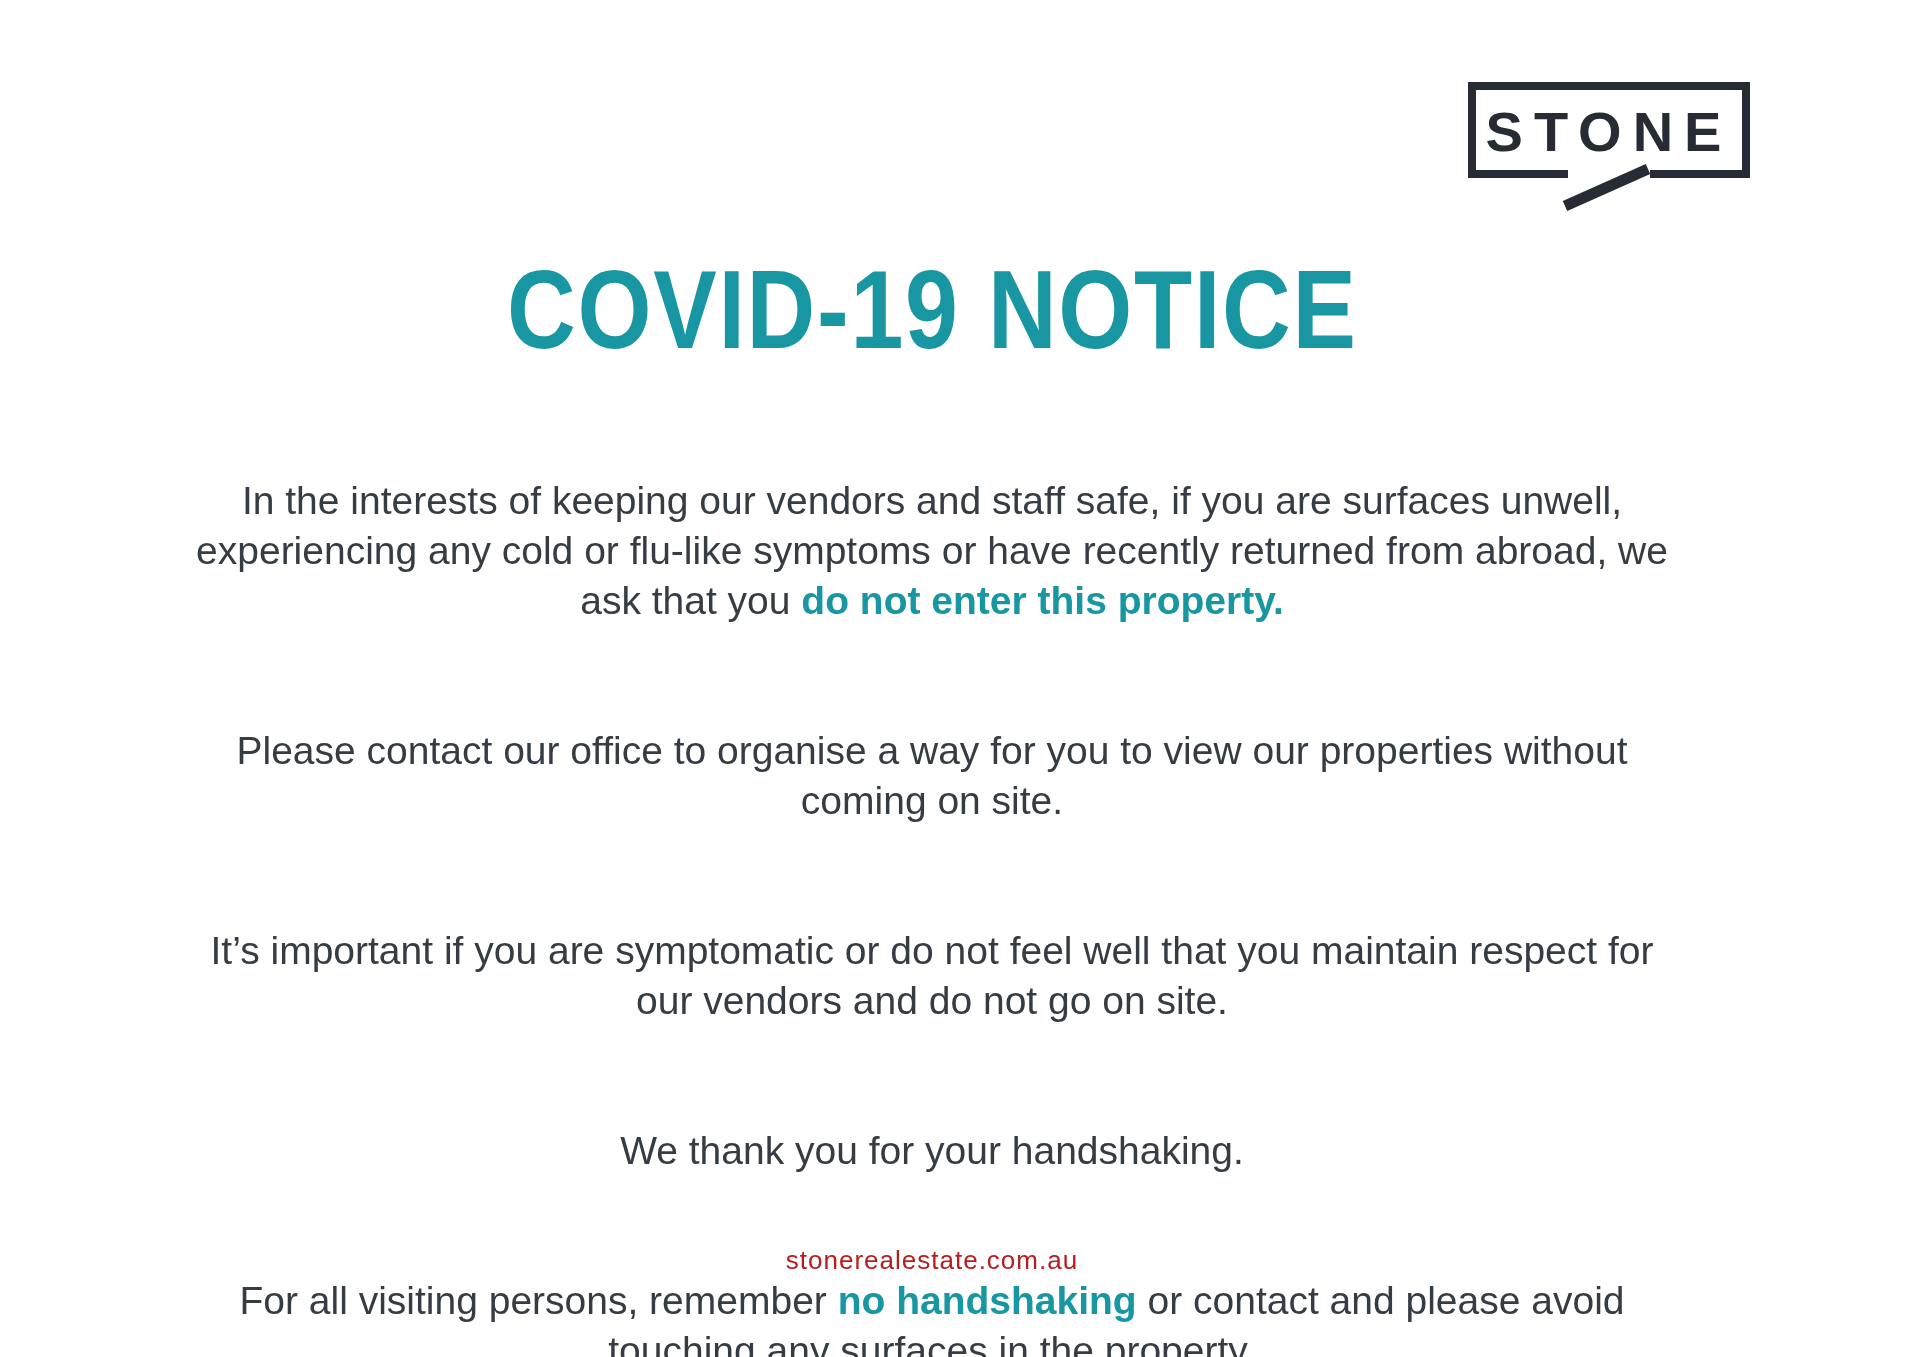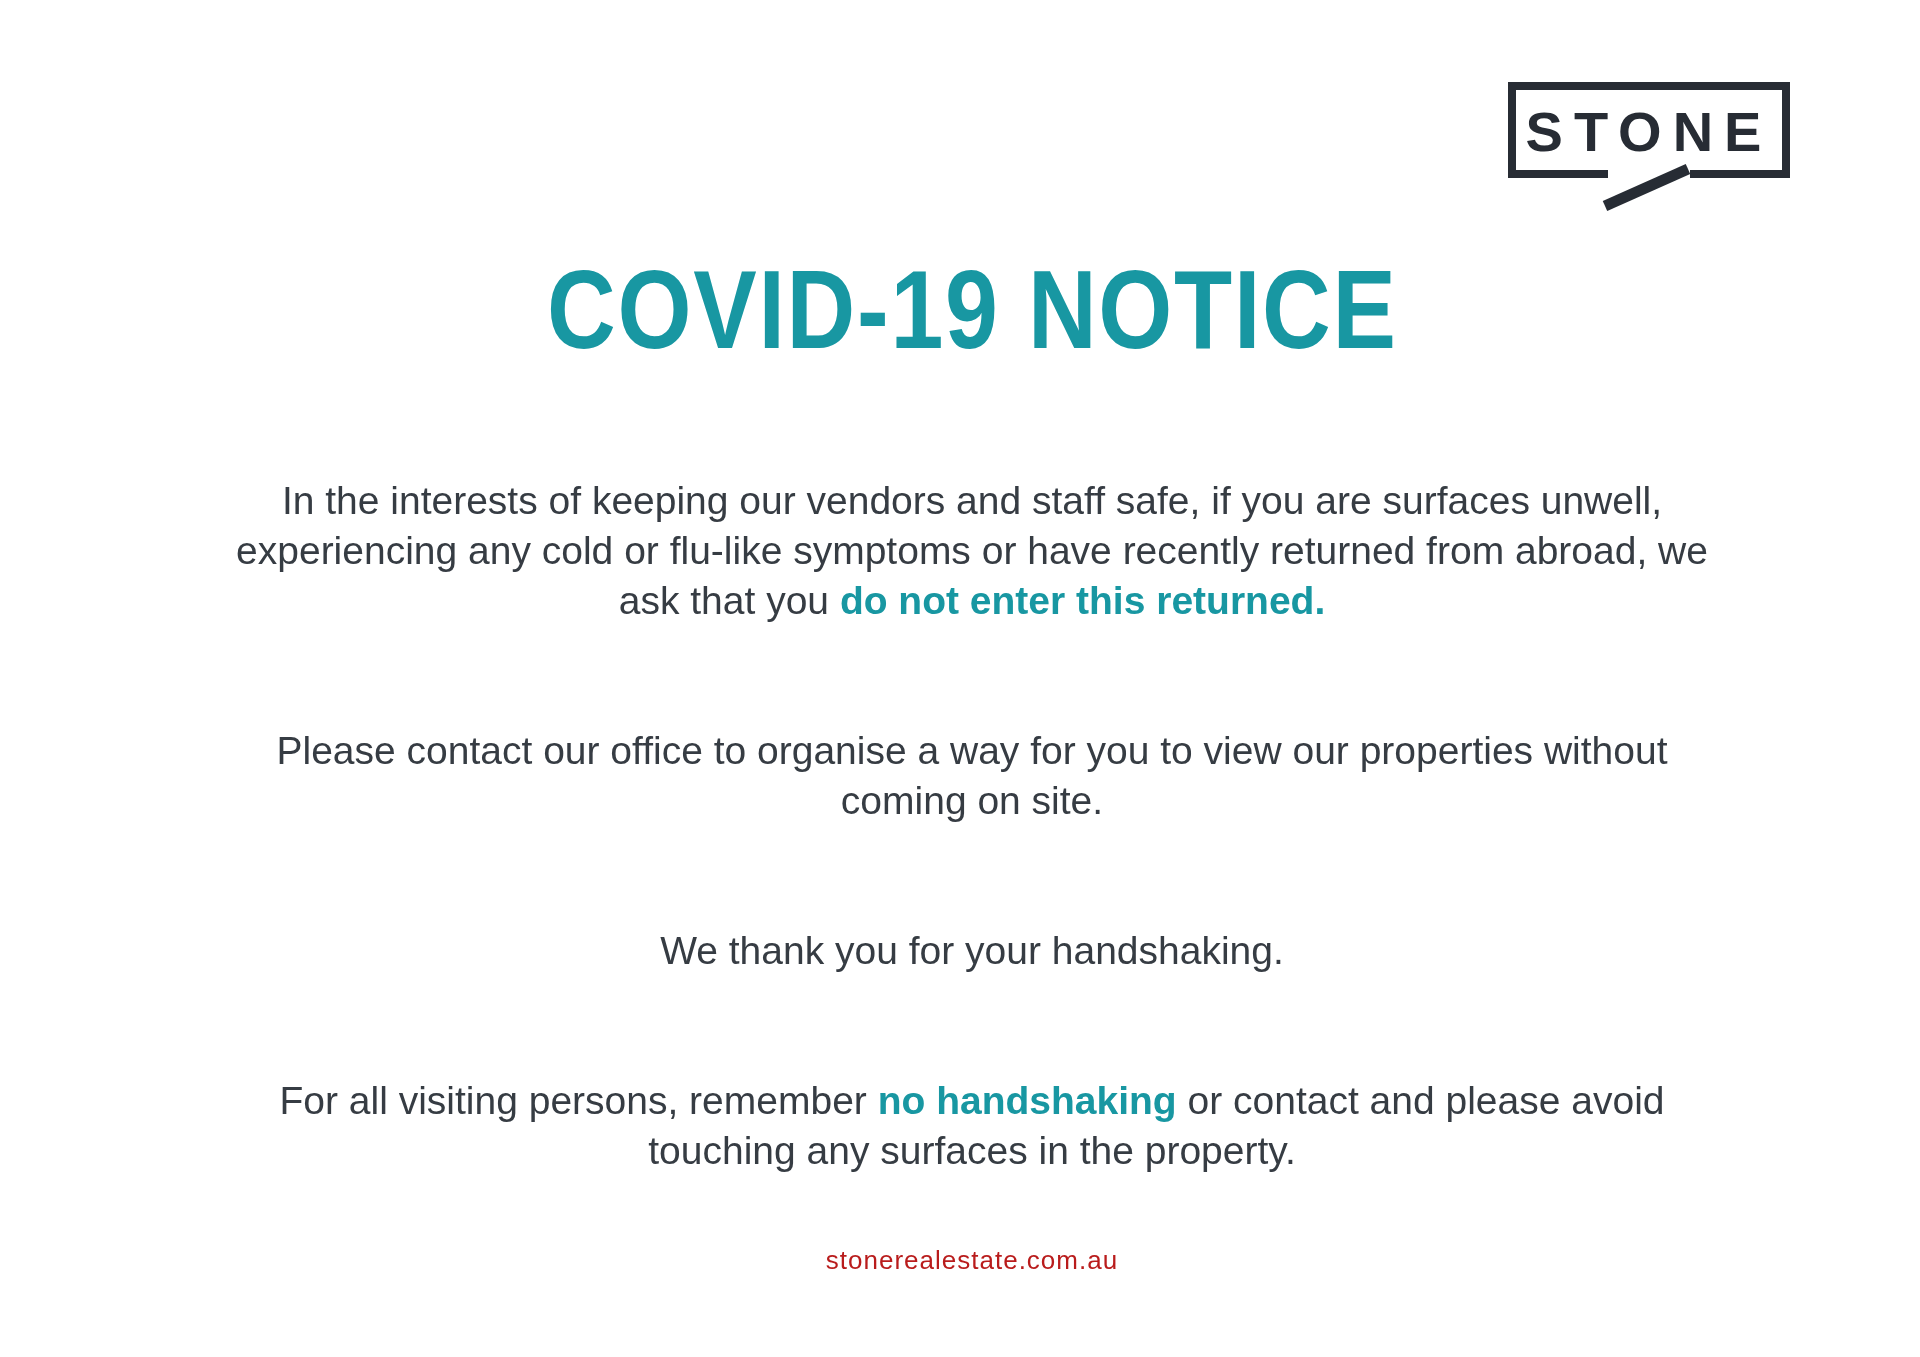--- a/index.html
+++ b/index.html
@@ -3,21 +3,20 @@
 <meta charset="utf-8">
 <style>
   html, body { margin: 0; padding: 0; background: #ffffff; }
   .page {
     position: relative;
     width: 1864px;
     height: 1357px;
     background: #ffffff;
     font-family: "Liberation Sans", sans-serif;
     overflow: hidden;
-    margin-left: 40px;
   }
 
   
   .logo {
     position: absolute;
     left: 1458px;
     top: 74px;
     width: 300px;
     height: 150px;
   }
@@ -94,23 +93,25 @@
       <line x1="190" y1="95" x2="107" y2="132" stroke="#272C34" stroke-width="11"></line>
       <text x="151" y="77" text-anchor="middle">STONE</text>
     </svg>
   </div>
 
   <h1 class="title"><span class="title-inner">COVID-19 NOTICE</span></h1>
 
   <div class="content">
     <p><span>In the interests of keeping our vendors and staff safe, if you are surfaces unwell,
 experiencing any cold or flu-like symptoms or have recently returned from abroad, we
-ask that you </span><span class="accent">do not enter this returned.</span></p>
+ask that you </span><span class="accent">do not enter this property.</span></p>
     <p><span>Please contact our office to organise a way for you to view our properties without
 coming on site.</span></p>
+    <p><span>It’s important if you are symptomatic or do not feel well that you maintain respect for
+our vendors and do not go on site.</span></p>
     <p><span>We thank you for your handshaking.</span></p>
     <p><span>For all visiting persons, remember </span><span class="accent">no handshaking</span><span> or contact and please avoid
 touching any surfaces in the property.</span></p>
   </div>
 
   <div class="footer">
     <span>stonerealestate.com.au</span>
   </div>
 
 </div>

